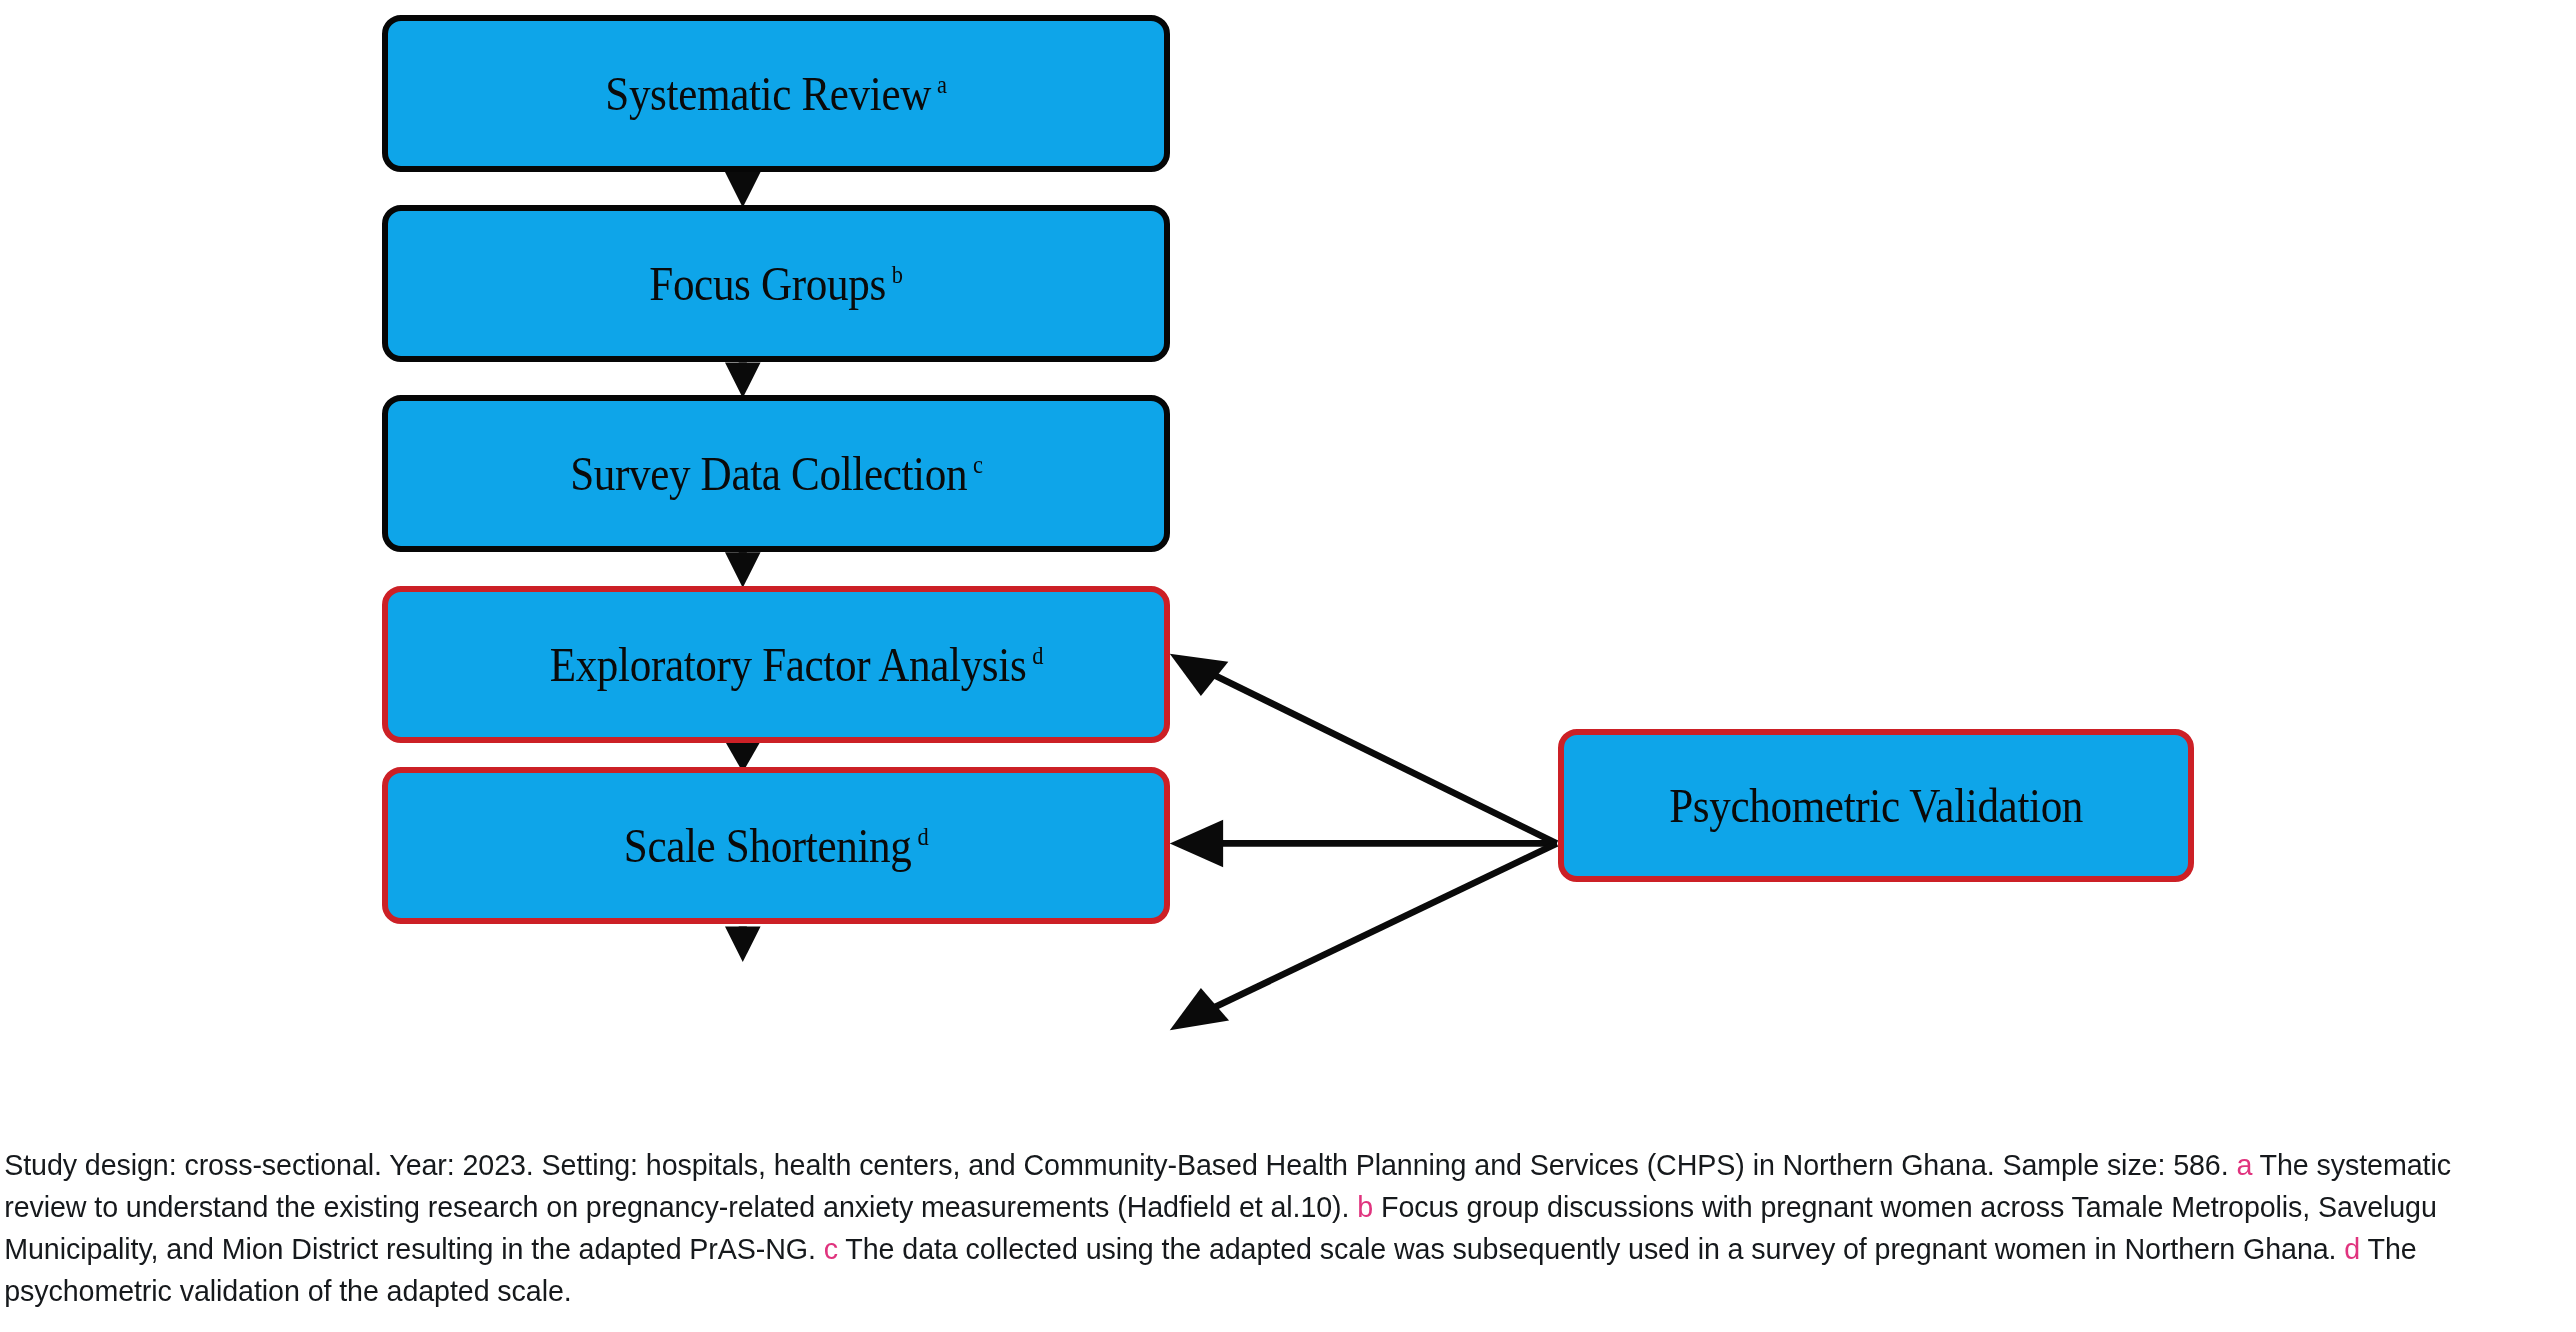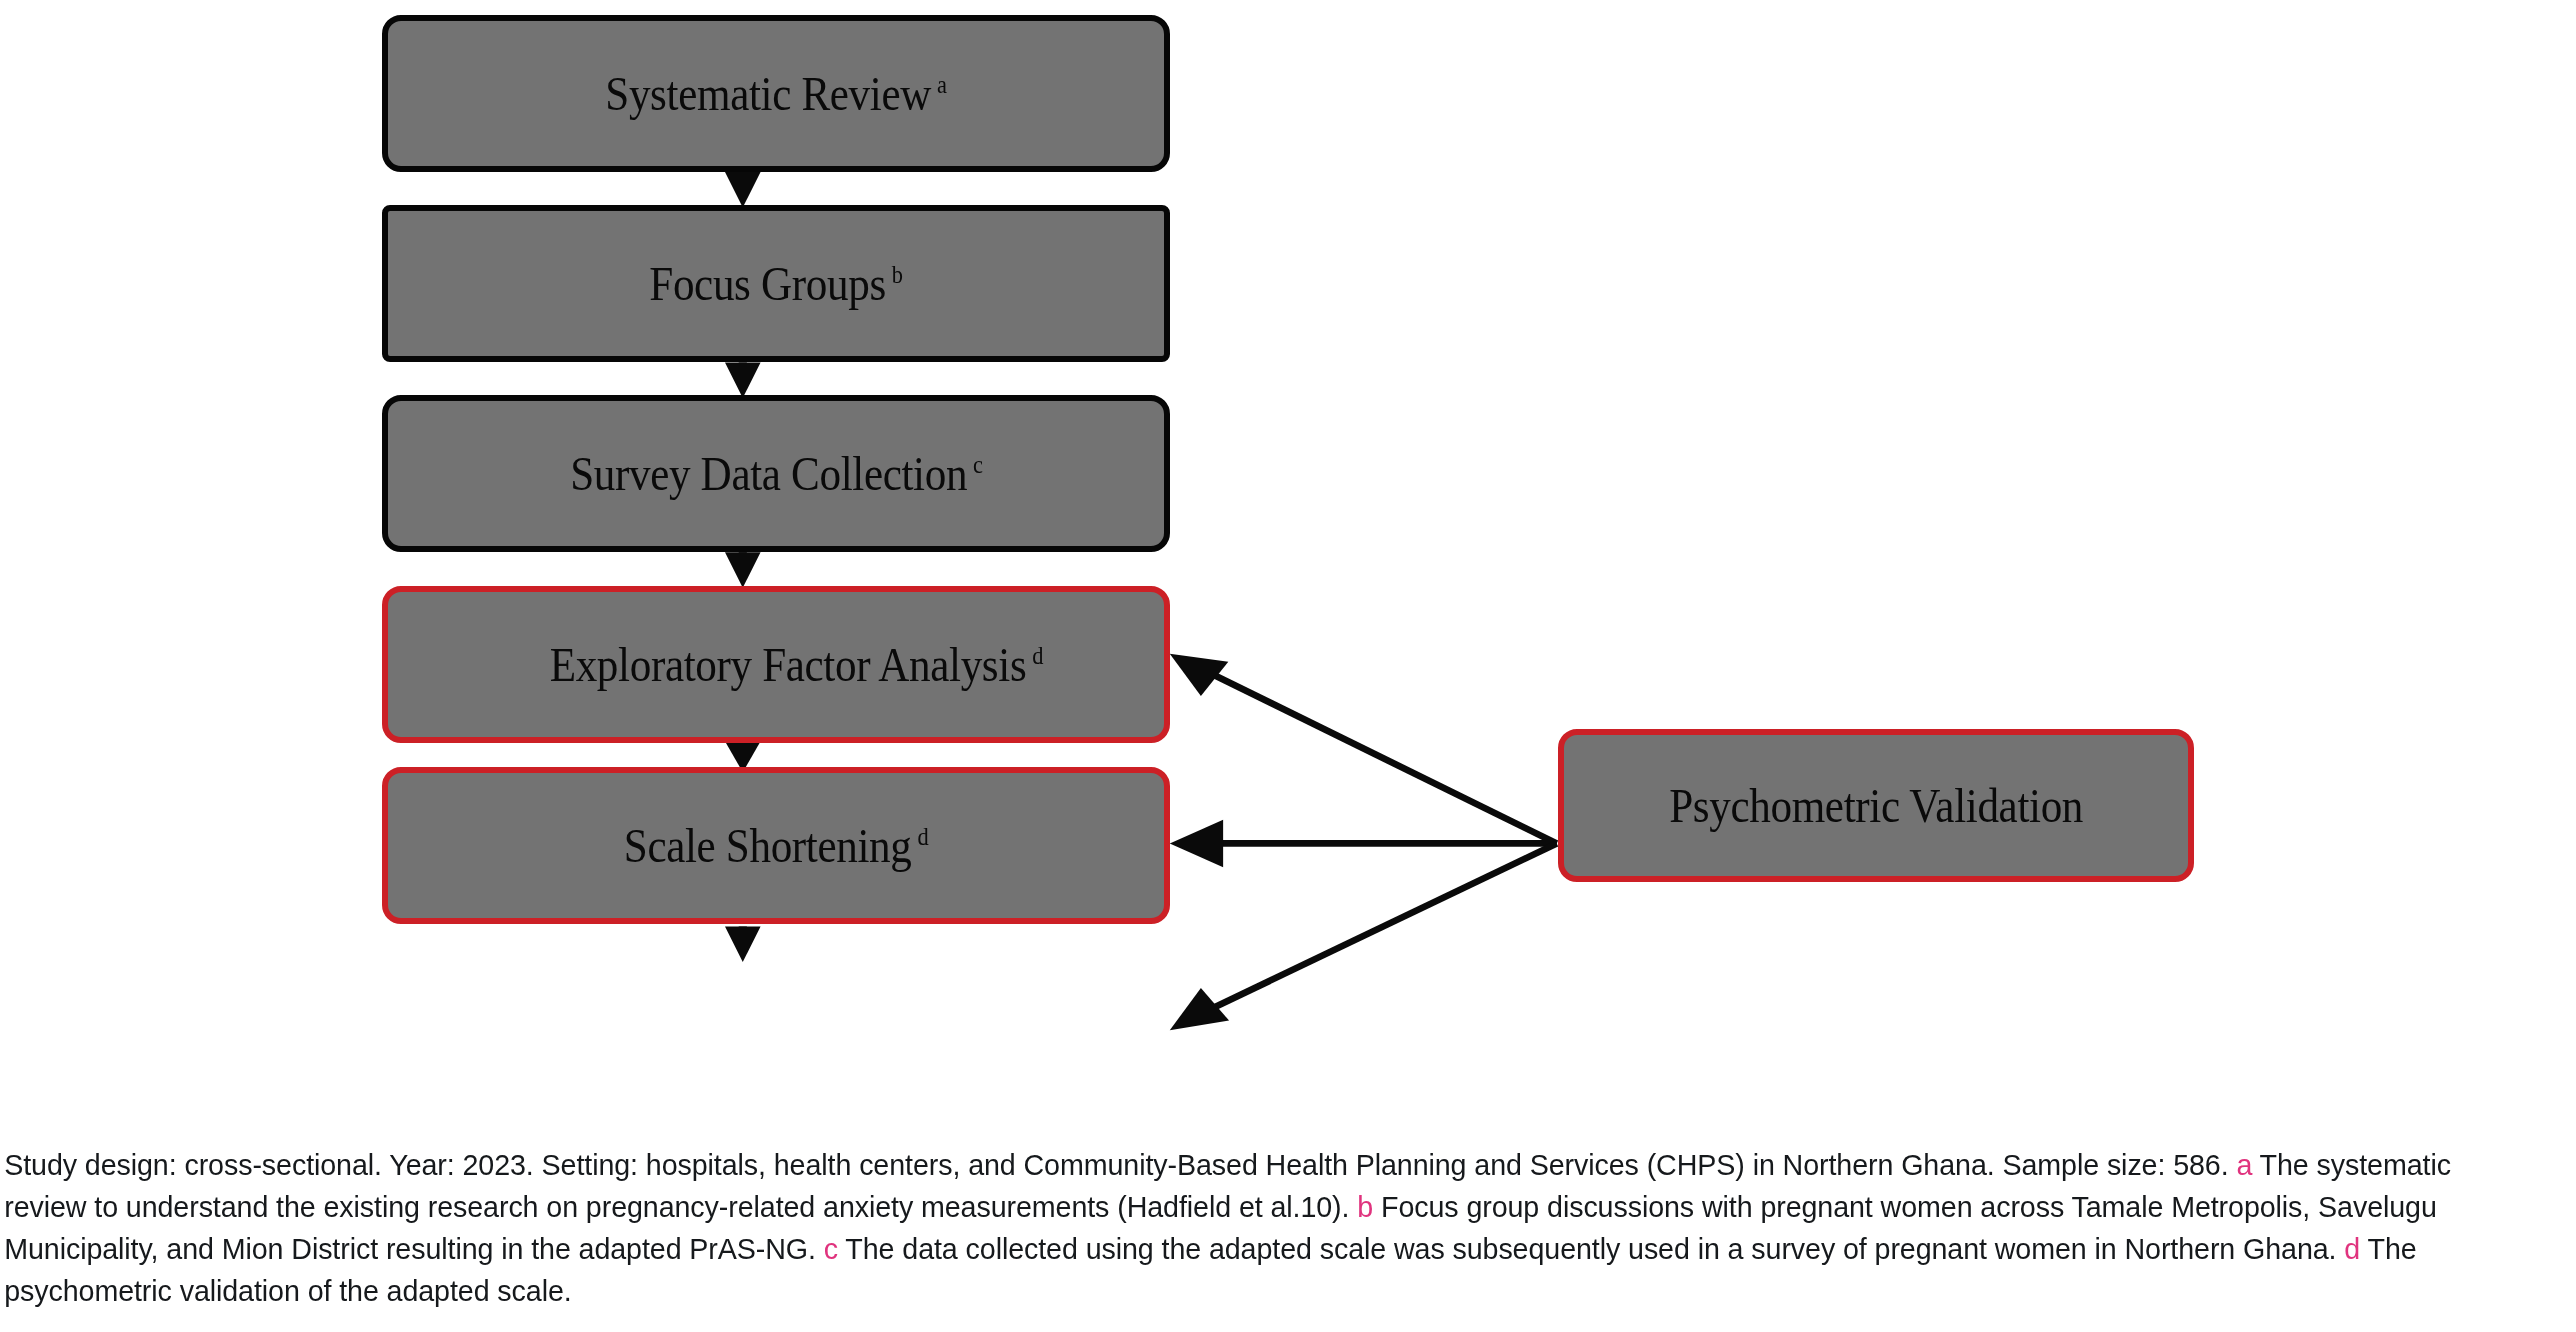--- a/index.html
+++ b/index.html
@@ -27,21 +27,21 @@
     position: absolute;
     left: 0;
     top: 0;
     width: 2576px;
     height: 1134px;
   }
 
   .node-box {
     position: absolute;
     box-sizing: border-box;
-    background: #737373;
+    background: #0ea5e9;
     border-radius: 19px;
     display: flex;
     align-items: center;
     justify-content: center;
     z-index: 2;
   }
   .node-box.black-node {
     border: 6.7px solid #060606;
   }
   .node-box.red-node {
@@ -131,21 +131,21 @@
     <g>
       <line x1="2100" y1="1138" x2="1632" y2="1362" stroke="#0a0a0a" stroke-width="9"></line>
       <path d="M 1578 1390 L 1620 1333 L 1658 1377 Z" fill="#0a0a0a"></path>
     </g>
   </svg>
 
   <div class="node-box black-node" style="left:382px; top:15px; width:788px; height:157px;">
     <span class="node-label"><span>Systematic Review</span><sup>a</sup></span>
   </div>
 
-  <div class="node-box black-node" style="left:382px; top:205px; width:788px; height:157px;border-radius:8px;">
+  <div class="node-box black-node" style="left:382px; top:205px; width:788px; height:157px;">
     <span class="node-label"><span>Focus Groups</span><sup>b</sup></span>
   </div>
 
   <div class="node-box black-node" style="left:382px; top:395px; width:788px; height:157px;">
     <span class="node-label"><span>Survey Data Collection</span><sup>c</sup></span>
   </div>
 
   <div class="node-box red-node" style="left:382px; top:586px; width:788px; height:157px;padding-left:40px;">
     <span class="node-label"><span>Exploratory Factor Analysis</span><sup>d</sup></span>
   </div>

